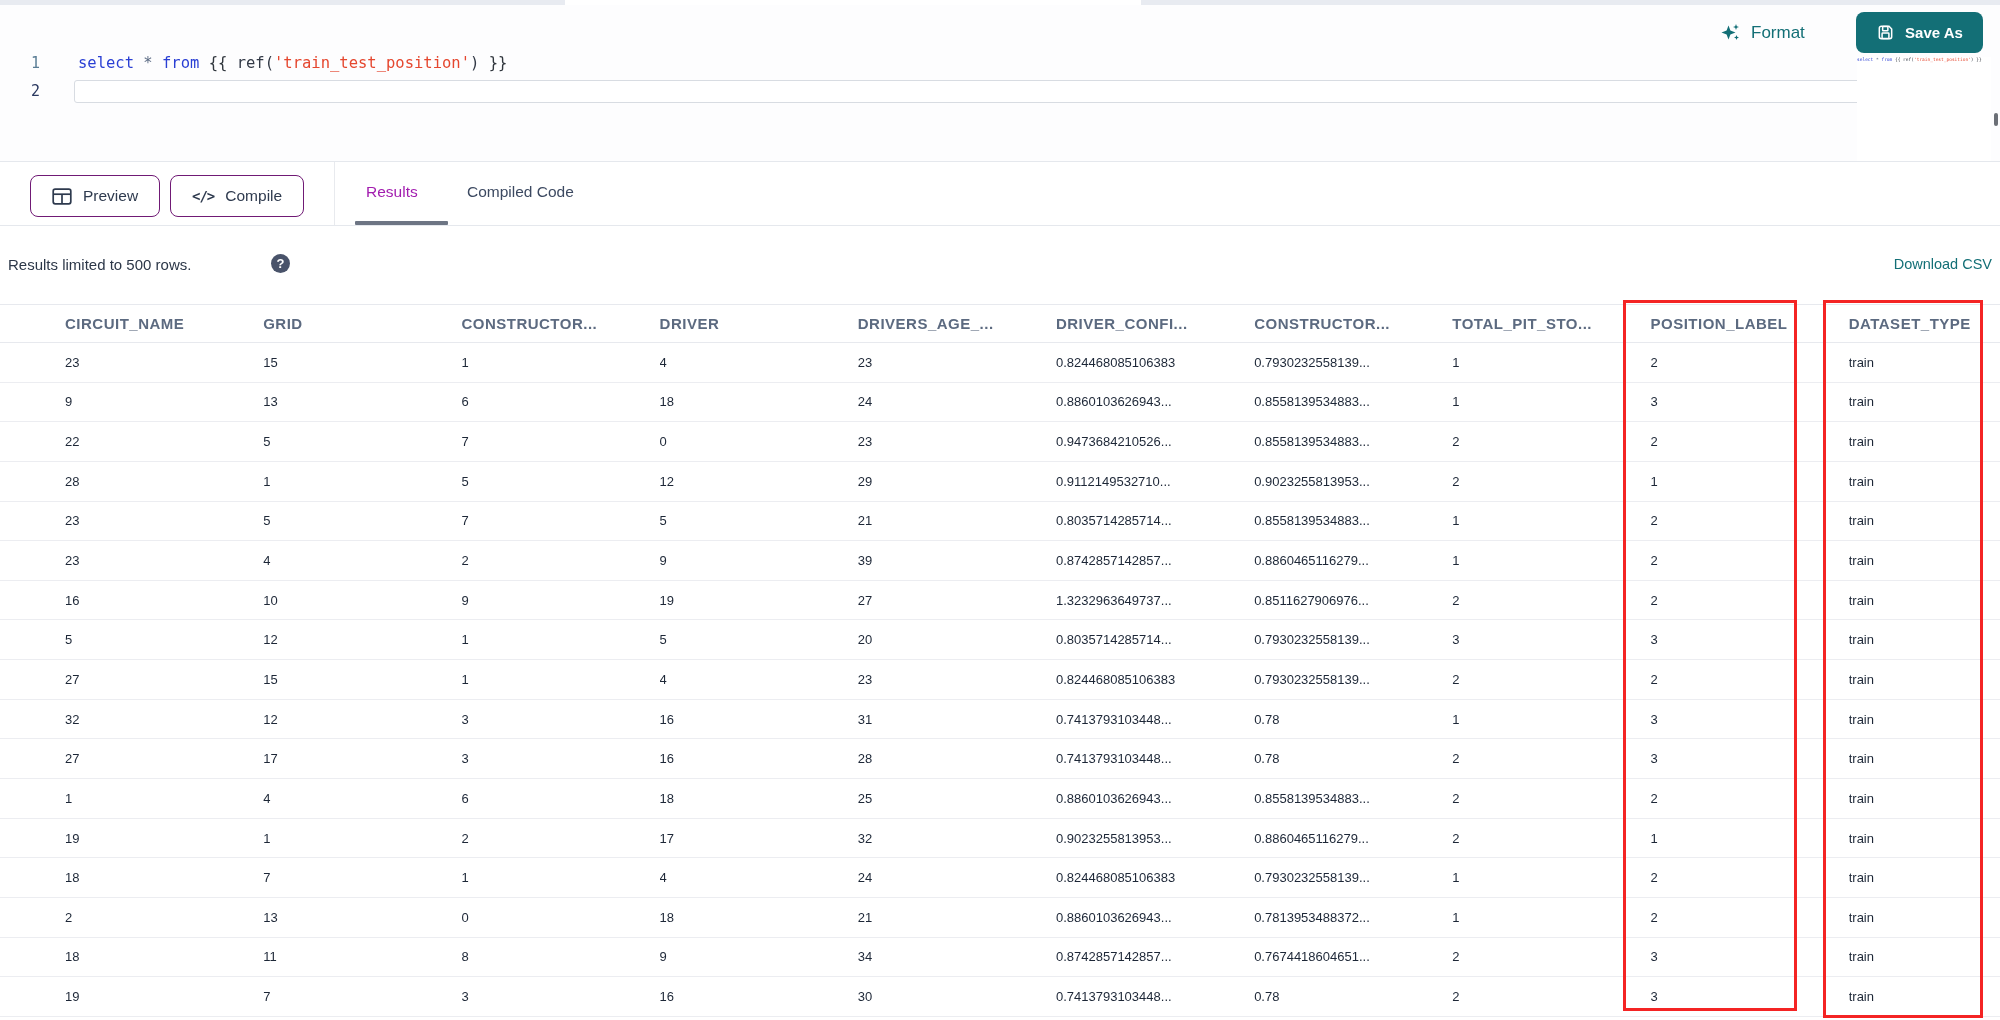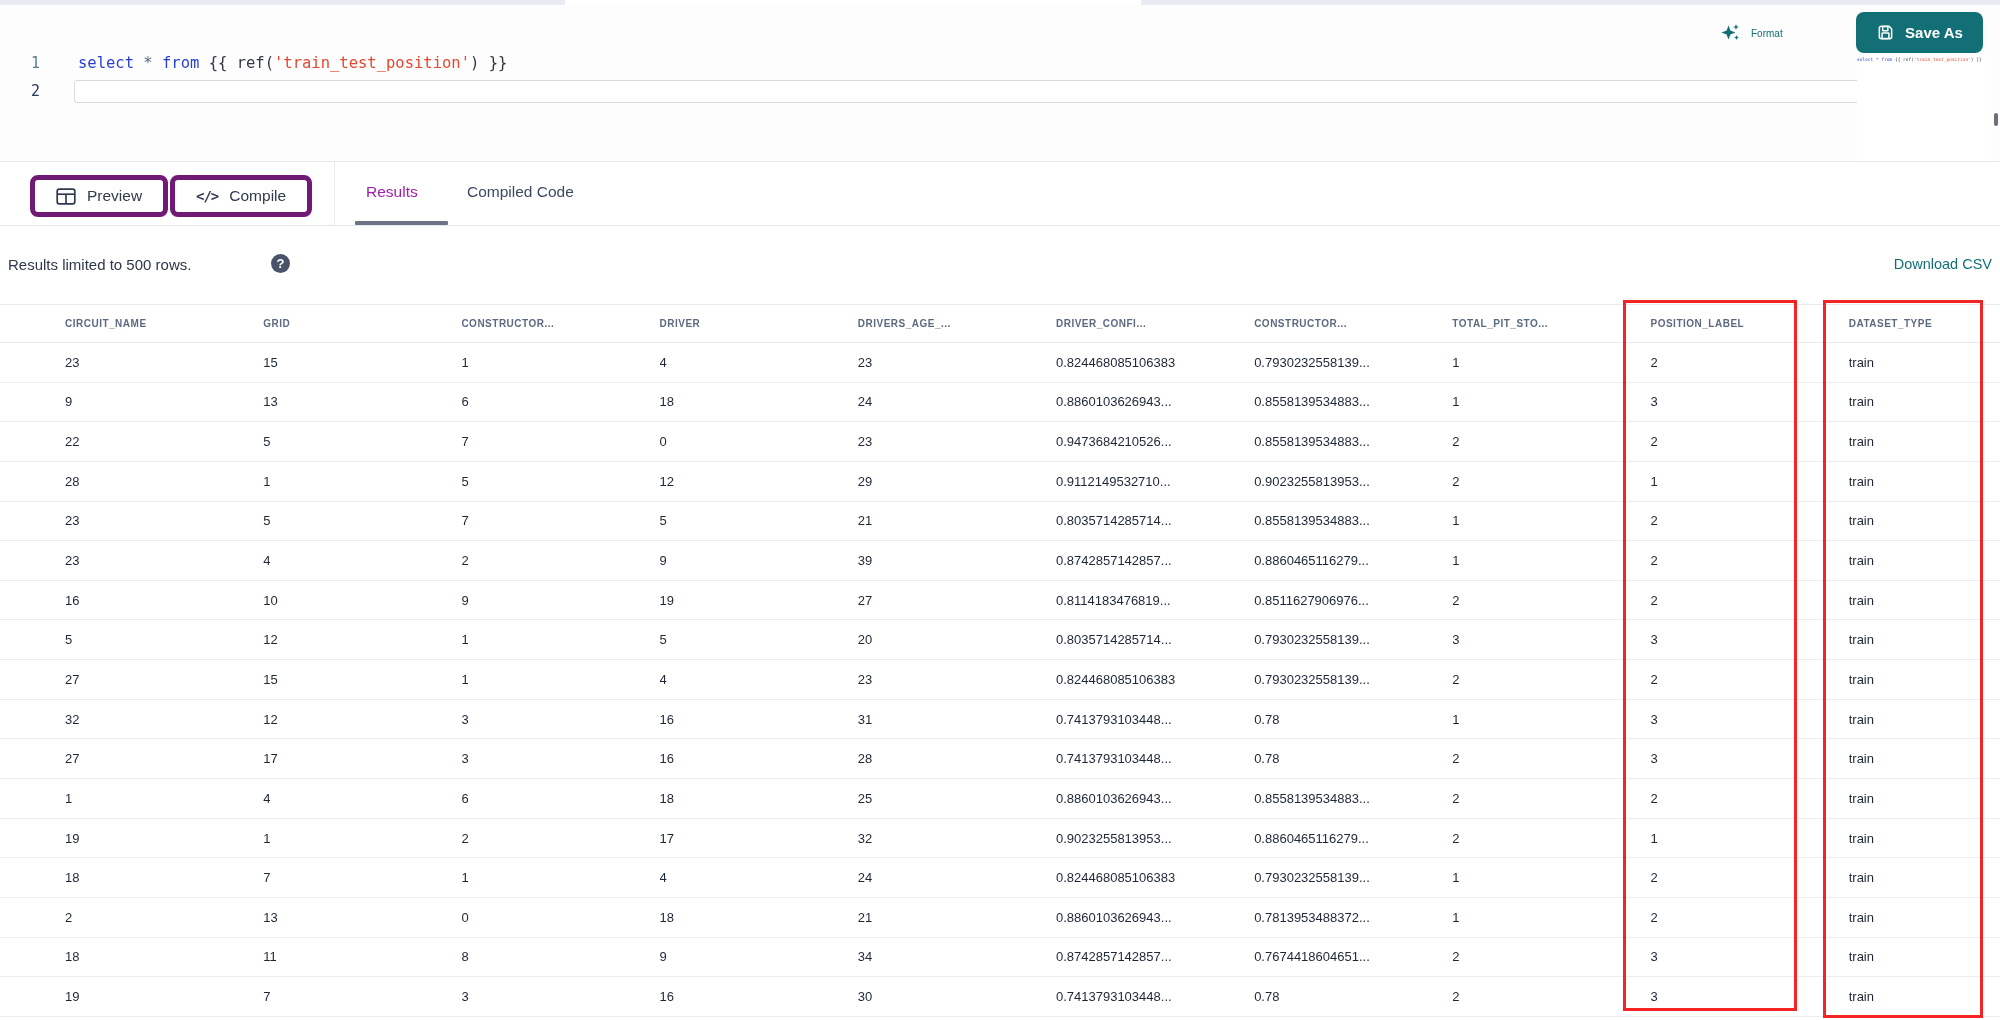--- a/index.html
+++ b/index.html
@@ -25,41 +25,41 @@
     position:absolute; left:78px; top:45px; height:26px; line-height:26px;
     font-family:"DejaVu Sans Mono", monospace; font-size:15.5px; white-space:pre;
   }
   .empty-line-box {
     position:absolute; left:74px; top:75px; width:1912px; height:23px;
     border:1px solid #d8dce2; border-radius:3px; background:#ffffff;
   }
   .format-btn {
     position:absolute; left:1720px; top:10px; height:36px;
     display:flex; align-items:center; gap:10px;
-    color:var(--accent); font-size:10px; font-weight:500; cursor:pointer;
+    color:var(--accent); font-size:17px; font-weight:500; cursor:pointer;
   }
   .saveas-btn {
     position:absolute; left:1856px; top:7px; width:127px; height:41px;
     background:var(--accent); border:none; border-radius:8px;
     display:flex; align-items:center; justify-content:center; gap:10px;
     color:#ffffff; font-size:15px; font-weight:600; cursor:pointer;
     font-family:"Liberation Sans", sans-serif;
   }
   .minimap { position:absolute; left:1857px; top:52px; width:134px; height:104px; overflow:hidden; background:#ffffff; }
   .minimap-line { font-family:"DejaVu Sans Mono", monospace; font-size:4.5px; line-height:6px; white-space:pre; }
   .scroll-tick { position:absolute; left:1994px; top:108px; width:4px; height:13px; background:#6b6f76; border-radius:2px; }
 
   
   .toolbar {
     position:absolute; left:0; top:161px; width:2000px; height:65px; background:#ffffff;
     border-top:1px solid #e5e8ed; border-bottom:1px solid #e5e8ed;
   }
   .btn {
     position:absolute; top:13px; height:42px;
-    background:#ffffff; border:5px solid #701a75; border-radius:8px;
+    background:#ffffff; border:1px solid #701a75; border-radius:8px;
     display:flex; align-items:center; gap:11px; padding:0 21px;
     font-size:15.5px; color:#2e3a4e; font-weight:500; cursor:pointer;
     font-family:"Liberation Sans", sans-serif;
   }
   #preview-btn { left:30px; }
   #compile-btn { left:170px; }
   .compile-glyph { font-family:"DejaVu Sans Mono", monospace; font-weight:700; font-size:14px; letter-spacing:-1px; color:#2e3a4e; }
   .toolbar-divider { position:absolute; left:334px; top:0; width:1px; height:63px; background:#e8eaee; }
   .tab { position:absolute; top:0; height:59px; display:flex; align-items:center; font-size:15.5px; cursor:pointer; }
   #tab-results { left:366px; color:#a21caf; font-weight:500; }
@@ -75,21 +75,21 @@
     display:flex; align-items:center; justify-content:center; cursor:pointer;
   }
   .download-link { position:absolute; right:8px; top:29px; font-size:14.5px; color:var(--accent); cursor:pointer; }
 
   
   .results-table { position:absolute; left:0; top:304px; width:2000px; height:716px; border-top:1px solid #e7e9ee; overflow:hidden; }
   .thead {
     display:grid; grid-template-columns:repeat(9, 198.2px) 1fr; padding-left:65px;
     height:38px; align-items:center; border-bottom:1px solid #e7e9ee; background:#ffffff;
   }
-  .th { font-size:10px; font-weight:700; letter-spacing:0.5px; color:#5c6a80; white-space:nowrap; overflow:hidden; }
+  .th { font-size:15px; font-weight:700; letter-spacing:0.5px; color:#5c6a80; white-space:nowrap; overflow:hidden; }
   .tr {
     display:grid; grid-template-columns:repeat(9, 198.2px) 1fr; padding-left:65px;
     height:39.65px; align-items:center; border-bottom:1px solid #ecedf1; background:#ffffff;
   }
   .td { font-size:13px; color:#1d2737; white-space:nowrap; overflow:hidden; }
 
   
   .hl-box { position:absolute; border:3px solid var(--red); background:transparent; z-index:5; pointer-events:none; }
   #hl-position { left:1623px; top:300px; width:174px; height:711px; }
   #hl-dataset  { left:1823px; top:300px; width:160px; height:718px; }
@@ -252,21 +252,21 @@
         <div class="td">1</div>
         <div class="td">2</div>
         <div class="td">train</div>
       </div>
       <div class="tr">
         <div class="td">16</div>
         <div class="td">10</div>
         <div class="td">9</div>
         <div class="td">19</div>
         <div class="td">27</div>
-        <div class="td">0.8114183476819...</div>
+        <div class="td">1.3232963649737...</div>
         <div class="td">0.8511627906976...</div>
         <div class="td">2</div>
         <div class="td">2</div>
         <div class="td">train</div>
       </div>
       <div class="tr">
         <div class="td">5</div>
         <div class="td">12</div>
         <div class="td">1</div>
         <div class="td">5</div>

